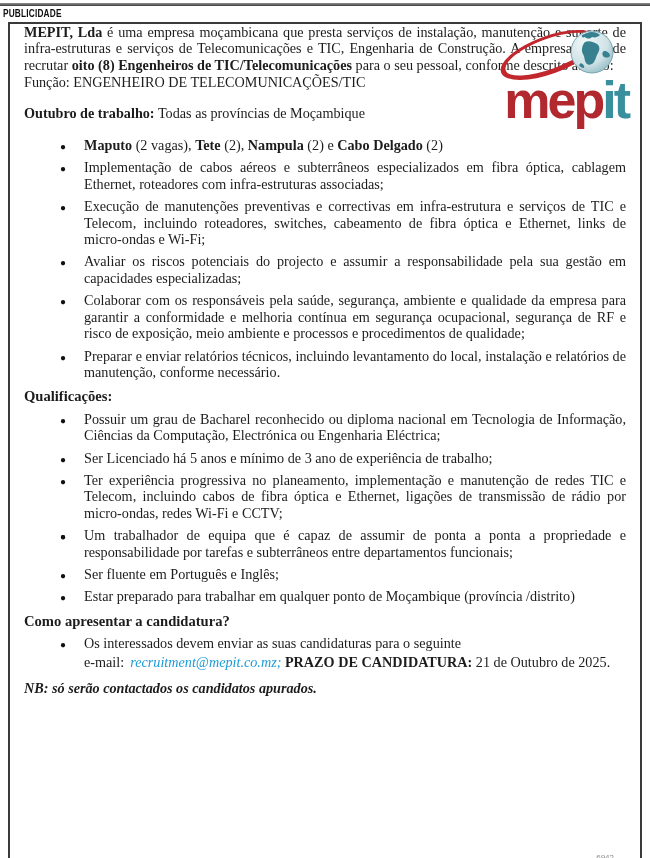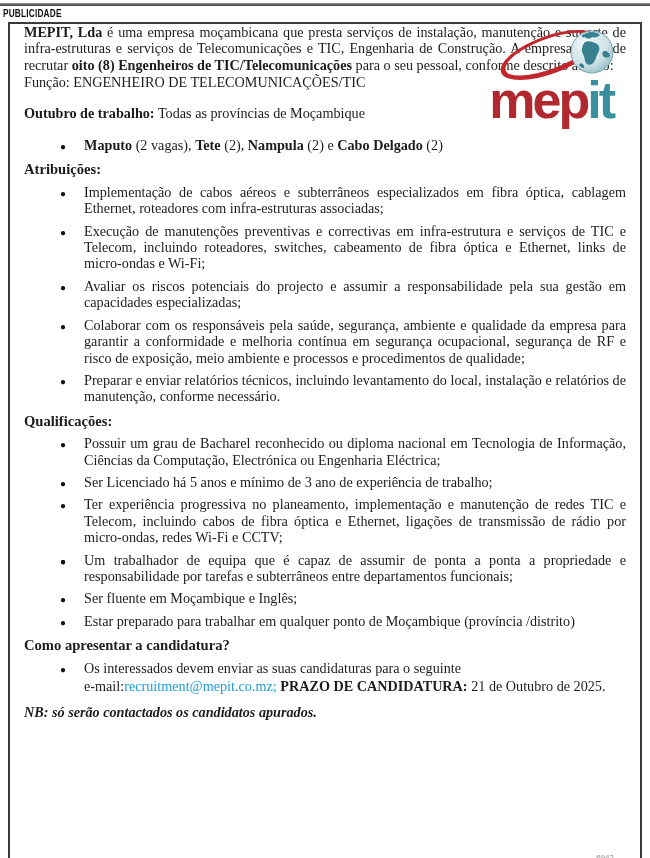--- a/index.html
+++ b/index.html
@@ -17,21 +17,21 @@
   .publicidade{position:absolute;top:8px;left:3px;
     font-family:"Liberation Sans",sans-serif;font-weight:bold;font-size:9px;
     letter-spacing:.2px;color:#0e0e0e;transform:scale(.92,1.12);transform-origin:left top;}
   .ad-box{position:absolute;top:22px;left:8px;width:634px;bottom:0;
     border:2px solid var(--border);border-bottom:none;background:#fff;overflow:hidden;}
   .content{position:absolute;inset:0;padding:0 14px;overflow:hidden;
     font-size:14.2px;line-height:16.4px;}
 
   
   .logo{position:absolute;top:4px;right:10px;width:195px;height:96px;}
-  .logo-text{position:absolute;bottom:-2px;right:17px;z-index:1;
+  .logo-text{position:absolute;bottom:-2px;right:2px;z-index:1;
     font-family:"Liberation Sans",sans-serif;font-weight:bold;font-size:52px;
     letter-spacing:-3px;line-height:1;}
   .logo-red{color:var(--red);}
   .logo-teal{color:var(--teal);}
   .swoosh{position:absolute;top:8px;right:30px;width:102px;height:38px;z-index:2;
     border:5px solid var(--swoosh);border-top-width:3px;border-right-width:3px;
     border-radius:50%;transform:rotate(-20deg);}
   .globe{position:absolute;top:2px;right:16px;width:44px;height:44px;z-index:3;}
 
   
@@ -39,22 +39,22 @@
   .intro{text-align:justify;}
   b,.b{font-weight:bold;}
   .funcao{margin-top:1px;font-weight:normal;}
   .locais{margin-top:14px;}
   .vagas{margin-top:16px;position:relative;padding-left:60px;}
   .heading{margin-top:8px;font-weight:bold;font-size:14.6px;}
   ul.joblist{list-style:none;}
   ul.joblist li{position:relative;margin-top:6px;padding-left:60px;text-align:justify;}
   .bullet{position:absolute;left:36px;top:2px;font-size:10px;color:#111;}
   .email-row{margin-top:2px;padding-left:60px;}
-  .email-label{margin-right:0;font-family:Liberation Serif, serif;}
-  .email-link{color:var(--link);text-decoration:none;cursor:pointer;}
+  .email-label{margin-right:6px;font-family:Liberation Serif, serif;}
+  .email-link{color:var(--link);text-decoration:none;cursor:pointer;font-style:italic;}
   .nb{margin-top:10px;font-weight:bold;font-style:italic;}
   .corner-num{position:absolute;bottom:-4px;right:26px;font-family:"Liberation Sans",sans-serif;
     font-size:8px;color:#8a8a8a;}
 </style>
 </head>
 <body>
 
 <div class="top-rule"></div>
 <div class="publicidade">PUBLICIDADE</div>
 
@@ -92,37 +92,36 @@
 
     <p class="locais">
       <b>Outubro de trabalho:</b><span>  Todas as províncias de Moçambique</span>
     </p>
 
     <div class="vagas">
       <span class="bullet">●</span>
       <b>Maputo</b><span>  (2 vagas), </span><b>Tete</b><span> (2), </span><b>Nampula</b><span> (2) e </span><b>Cabo Delgado</b><span> (2)</span>
     </div>
 
-    <h3 class="heading">Atribuições:</h3>
     <ul class="joblist">
       <li><span class="bullet">●</span><span>Implementação de cabos aéreos e subterrâneos especializados em fibra óptica, cablagem Ethernet, roteadores com infra-estruturas associadas;</span></li>
       <li><span class="bullet">●</span><span>Execução de manutenções preventivas e correctivas em infra-estrutura e serviços de TIC e Telecom, incluindo roteadores, switches, cabeamento de fibra óptica e Ethernet, links de micro-ondas e Wi-Fi;</span></li>
       <li><span class="bullet">●</span><span>Avaliar os riscos potenciais do projecto e assumir a responsabilidade pela sua gestão em capacidades especializadas;</span></li>
       <li><span class="bullet">●</span><span>Colaborar com os responsáveis pela saúde, segurança, ambiente e qualidade da empresa para garantir a conformidade e melhoria contínua em segurança ocupacional, segurança de RF e risco de exposição, meio ambiente e processos e procedimentos de qualidade;</span></li>
       <li><span class="bullet">●</span><span>Preparar e enviar relatórios técnicos, incluindo levantamento do local, instalação e relatórios de manutenção, conforme necessário.</span></li>
     </ul>
 
     <h3 class="heading">Qualificações:</h3>
     <ul class="joblist">
       <li><span class="bullet">●</span><span>Possuir um grau de Bacharel reconhecido ou diploma nacional em Tecnologia de Informação, Ciências da Computação, Electrónica ou Engenharia Eléctrica;</span></li>
       <li><span class="bullet">●</span><span>Ser Licenciado há 5 anos e mínimo de 3 ano de experiência de trabalho;</span></li>
       <li><span class="bullet">●</span><span>Ter experiência progressiva no planeamento, implementação e manutenção de redes TIC e Telecom, incluindo cabos de fibra óptica e Ethernet, ligações de transmissão de rádio por micro-ondas, redes Wi-Fi e CCTV;</span></li>
       <li><span class="bullet">●</span></li>
       <li><span class="bullet">●</span><span>Um trabalhador de equipa que é capaz de assumir de ponta a ponta a propriedade e responsabilidade por tarefas e subterrâneos entre departamentos funcionais;</span></li>
-      <li><span class="bullet">●</span><span>Ser fluente em Moçambique e Inglês;</span></li>
+      <li><span class="bullet">●</span><span>Ser fluente em Português e Inglês;</span></li>
       <li><span class="bullet">●</span><span>Estar preparado para trabalhar em qualquer ponto de Moçambique (província /distrito)</span></li>
     </ul>
 
     <h3 class="heading">Como apresentar a candidatura?</h3>
     <ul class="joblist">
       <li><span class="bullet">●</span><span>Os interessados devem enviar as suas candidaturas para o seguinte</span></li>
     </ul>
     <div class="email-row">
       <span class="email-label">e-mail:</span><a class="email-link">recruitment@mepit.co.mz;</a><b> PRAZO DE CANDIDATURA:</b><span> 21 de Outubro de 2025.</span>
     </div>

